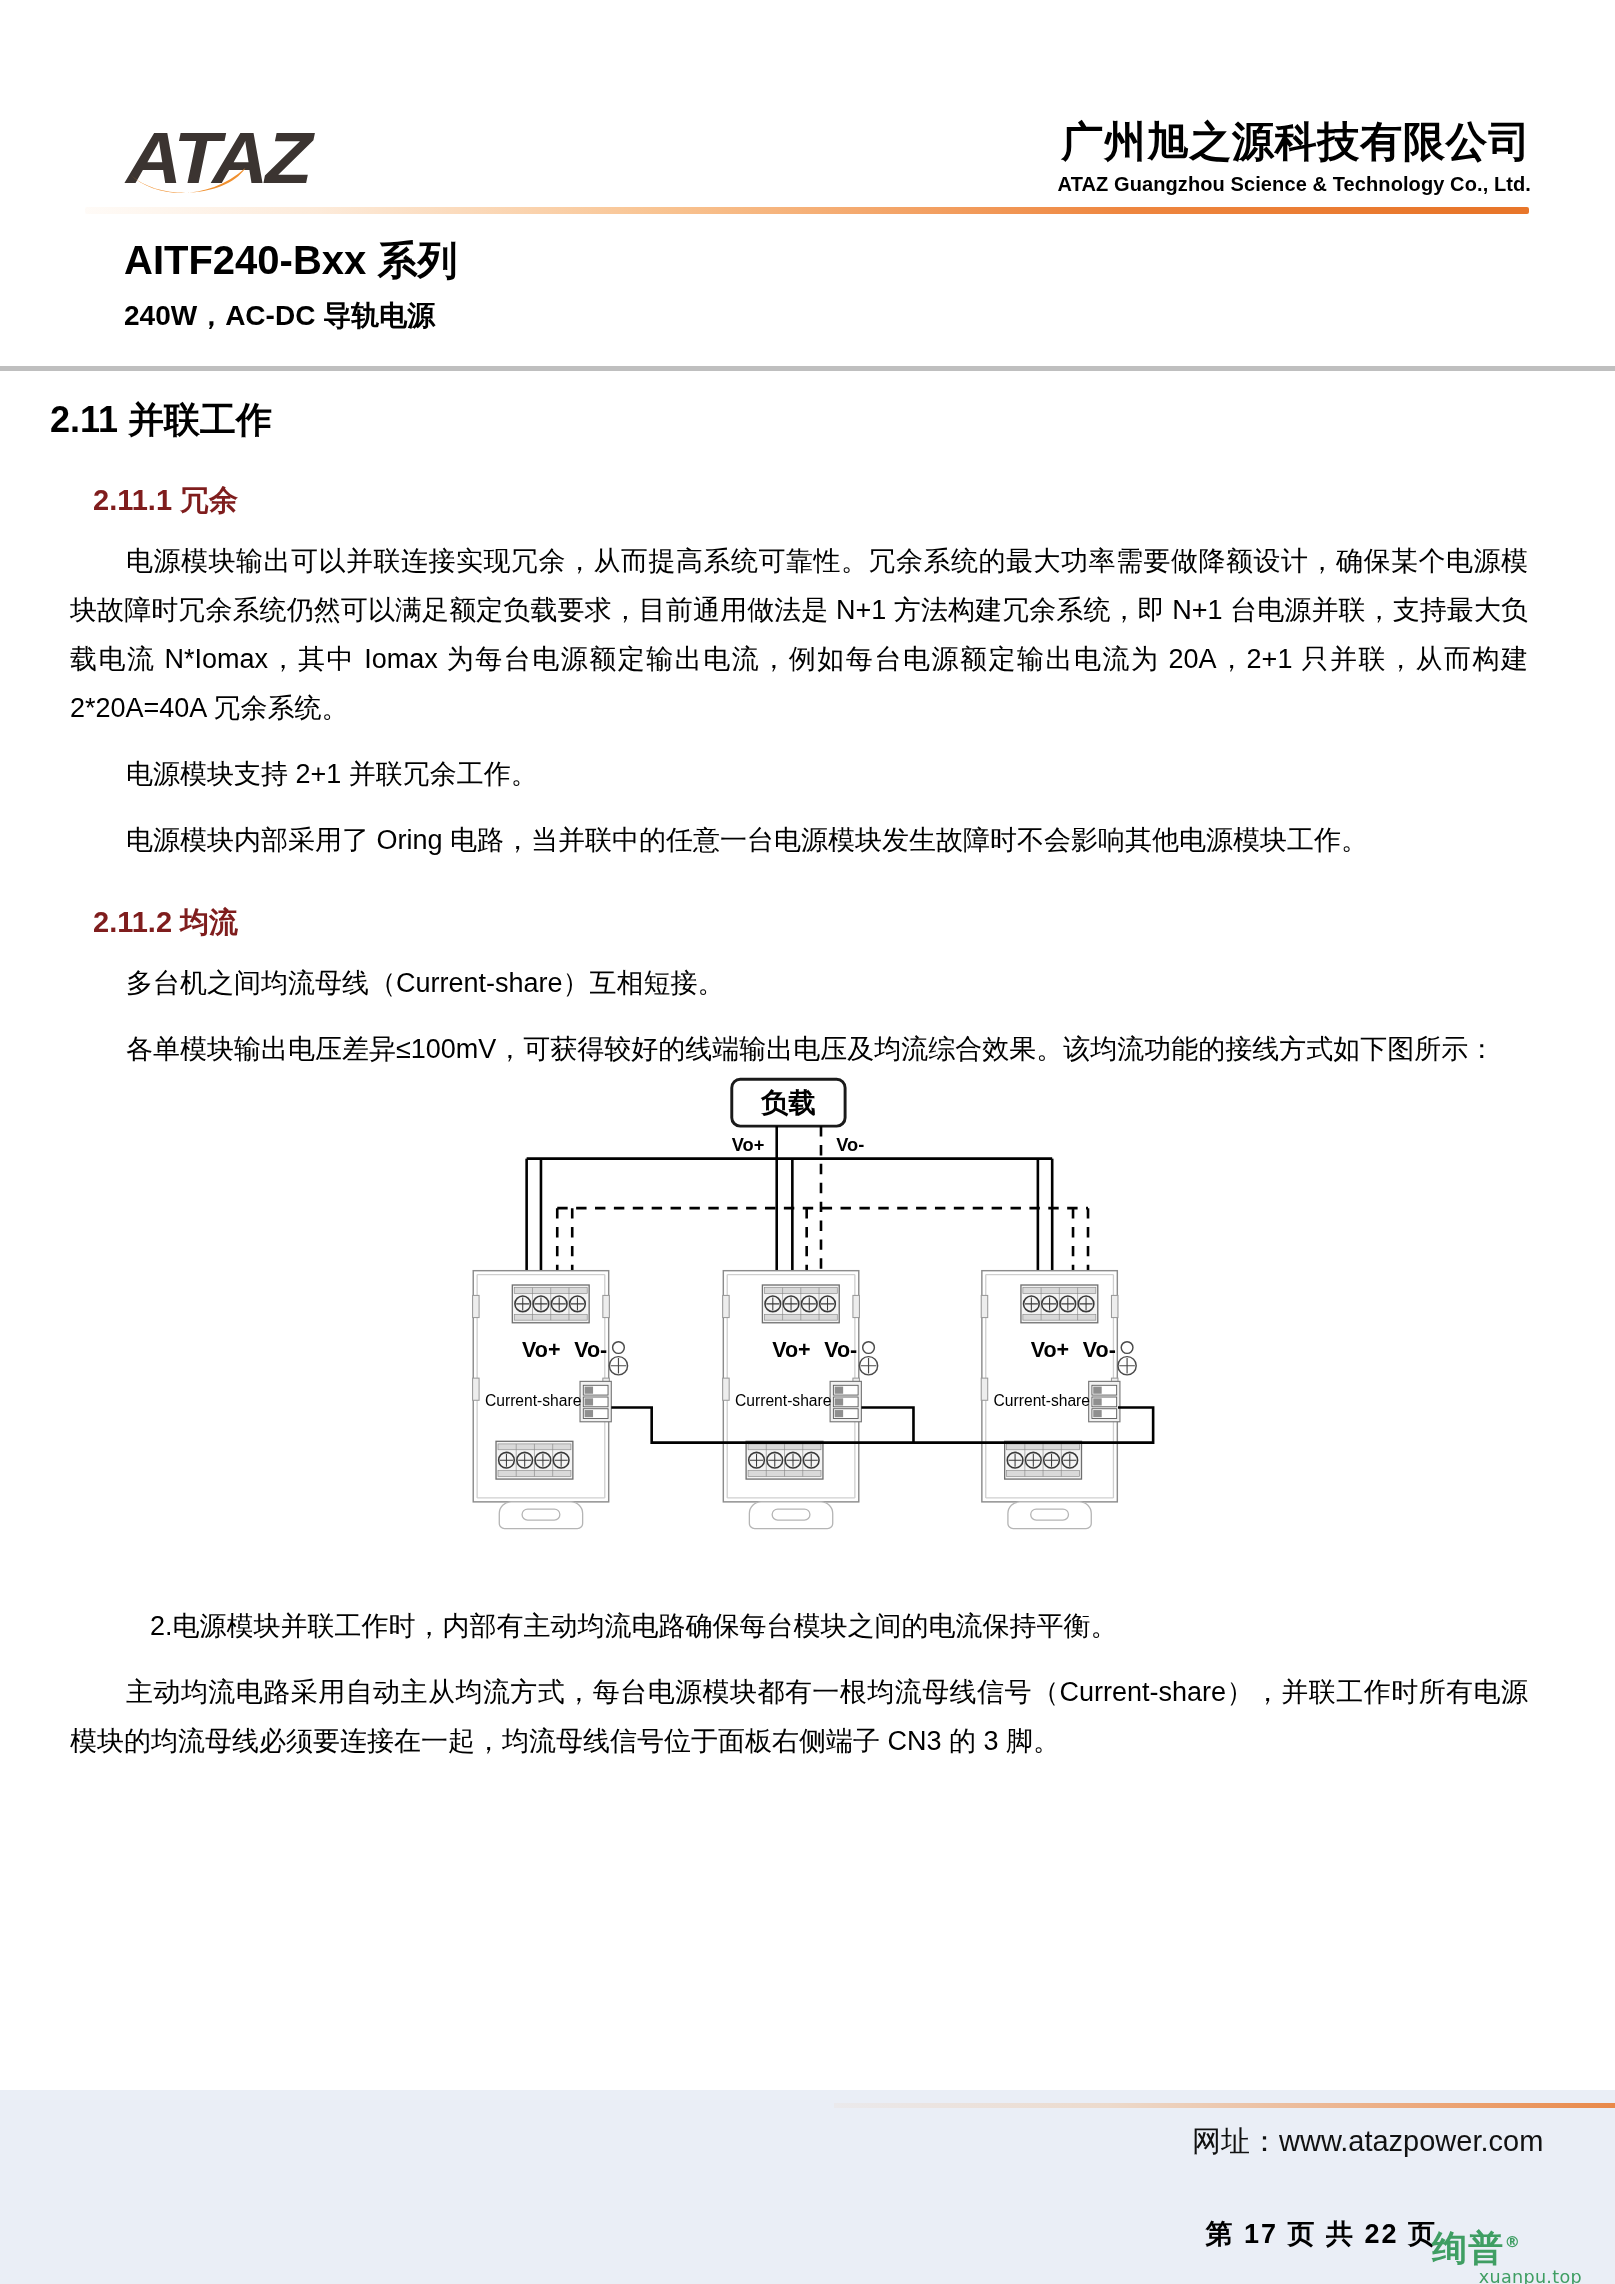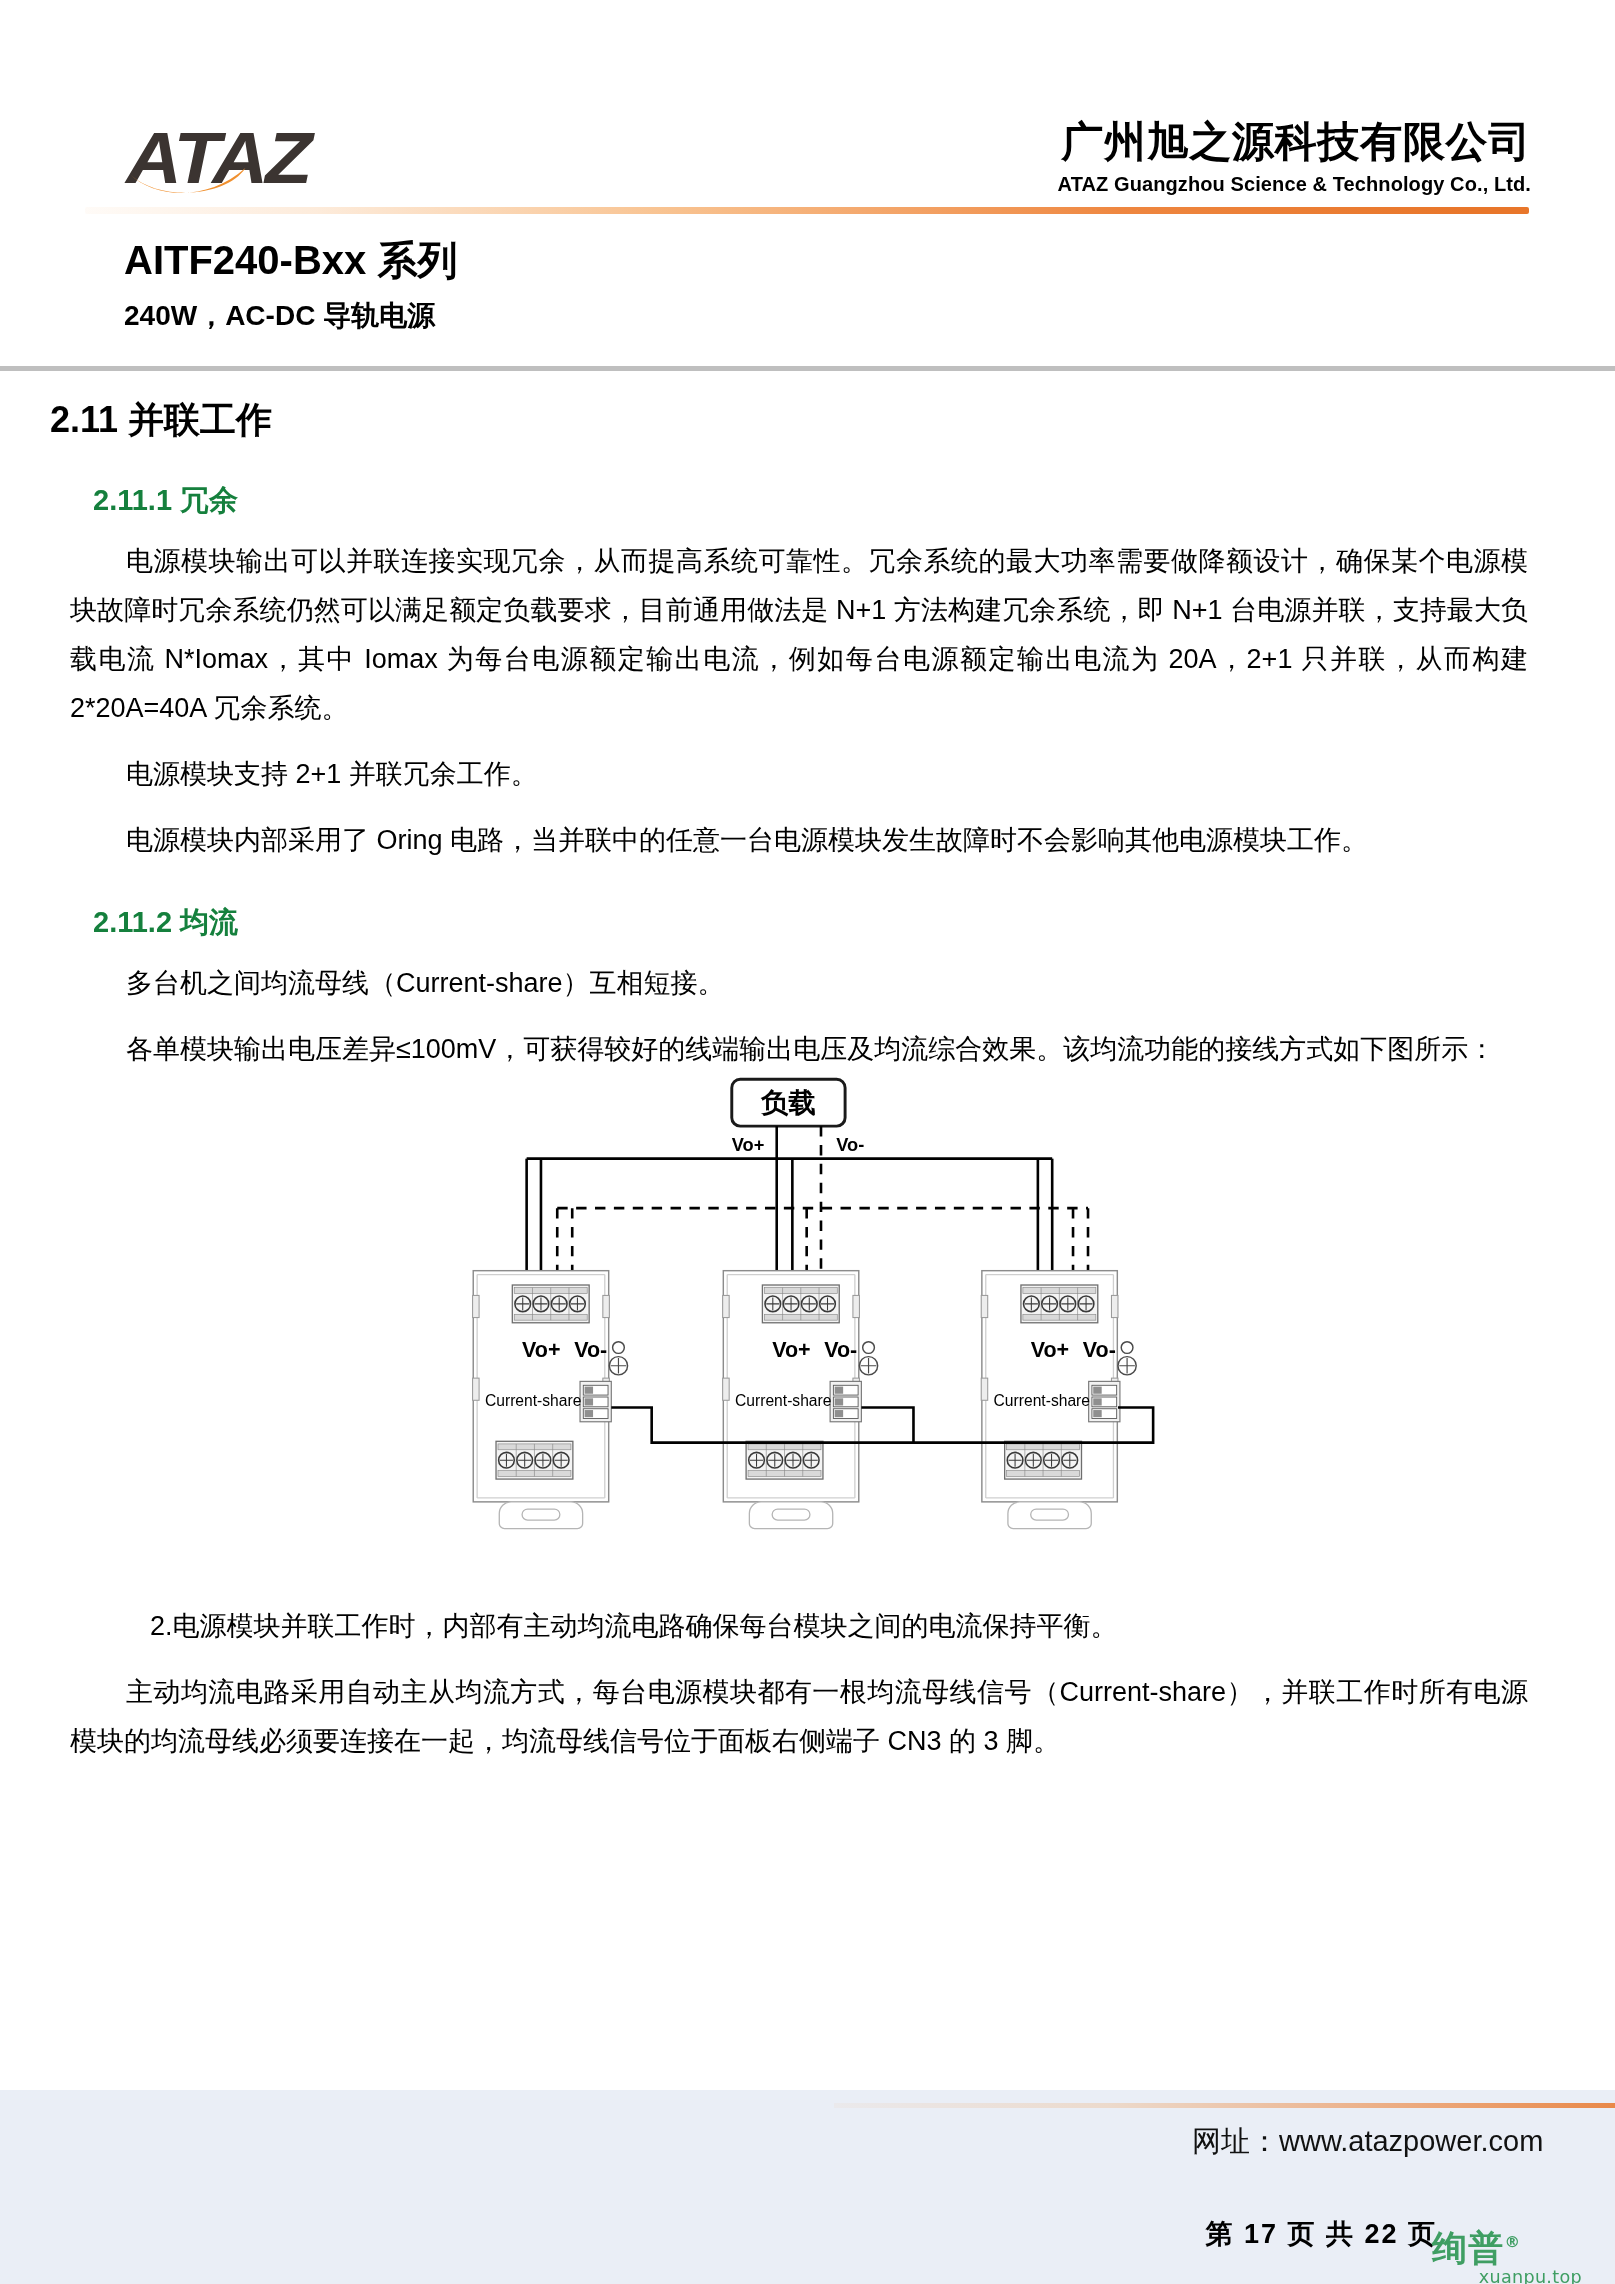--- a/index.html
+++ b/index.html
@@ -147,21 +147,21 @@
     line-height: 46px;
     color: #000;
   }
   .h3 {
     margin: 0;
     padding: 38px 0 0 93px;
     font-family: "Liberation Sans", sans-serif;
     font-weight: bold;
     font-size: 29px;
     line-height: 39px;
-    color: #15803d;
+    color: #7f1d1d;
   }
   .para {
     margin: 0;
     padding: 17px 88px 0 70px;
     font-family: "Liberation Sans", "DejaVu Sans", sans-serif;
     font-size: 27px;
     line-height: 49px;
     color: #000;
     text-indent: 56px;
     text-align: justify;

